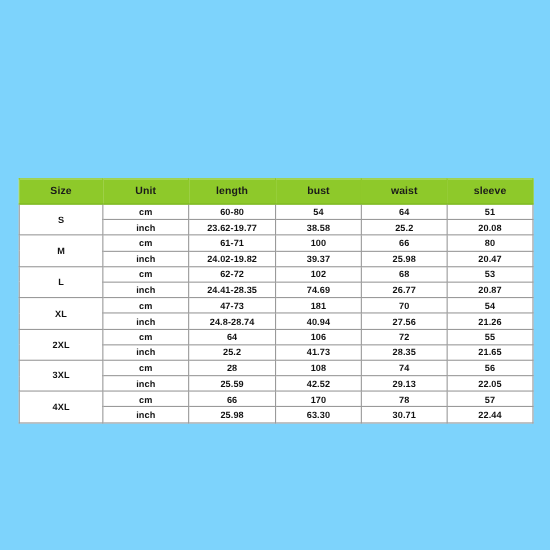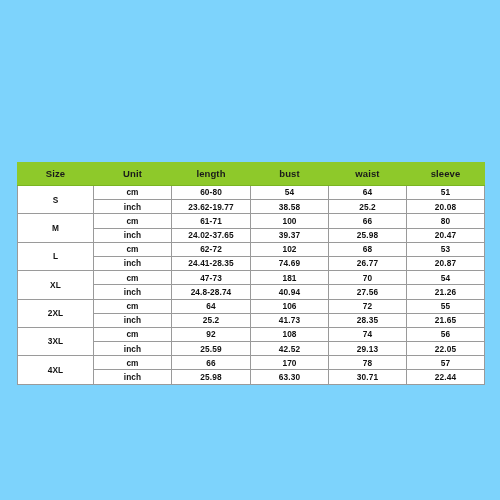--- a/index.html
+++ b/index.html
@@ -120,21 +120,21 @@
           <tr>
             <td class="size-cell" rowspan="2">M</td>
             <td>cm</td>
             <td>61-71</td>
             <td>100</td>
             <td>66</td>
             <td>80</td>
           </tr>
           <tr>
             <td>inch</td>
-            <td>24.02-37.65</td>
+            <td>24.02-19.82</td>
             <td>39.37</td>
             <td>25.98</td>
             <td>20.47</td>
           </tr>
           <tr>
             <td class="size-cell" rowspan="2">L</td>
             <td>cm</td>
             <td>62-72</td>
             <td>102</td>
             <td>68</td>
@@ -173,21 +173,21 @@
           <tr>
             <td>inch</td>
             <td>25.2</td>
             <td>41.73</td>
             <td>28.35</td>
             <td>21.65</td>
           </tr>
           <tr>
             <td class="size-cell" rowspan="2">3XL</td>
             <td>cm</td>
-            <td>92</td>
+            <td>28</td>
             <td>108</td>
             <td>74</td>
             <td>56</td>
           </tr>
           <tr>
             <td>inch</td>
             <td>25.59</td>
             <td>42.52</td>
             <td>29.13</td>
             <td>22.05</td>

